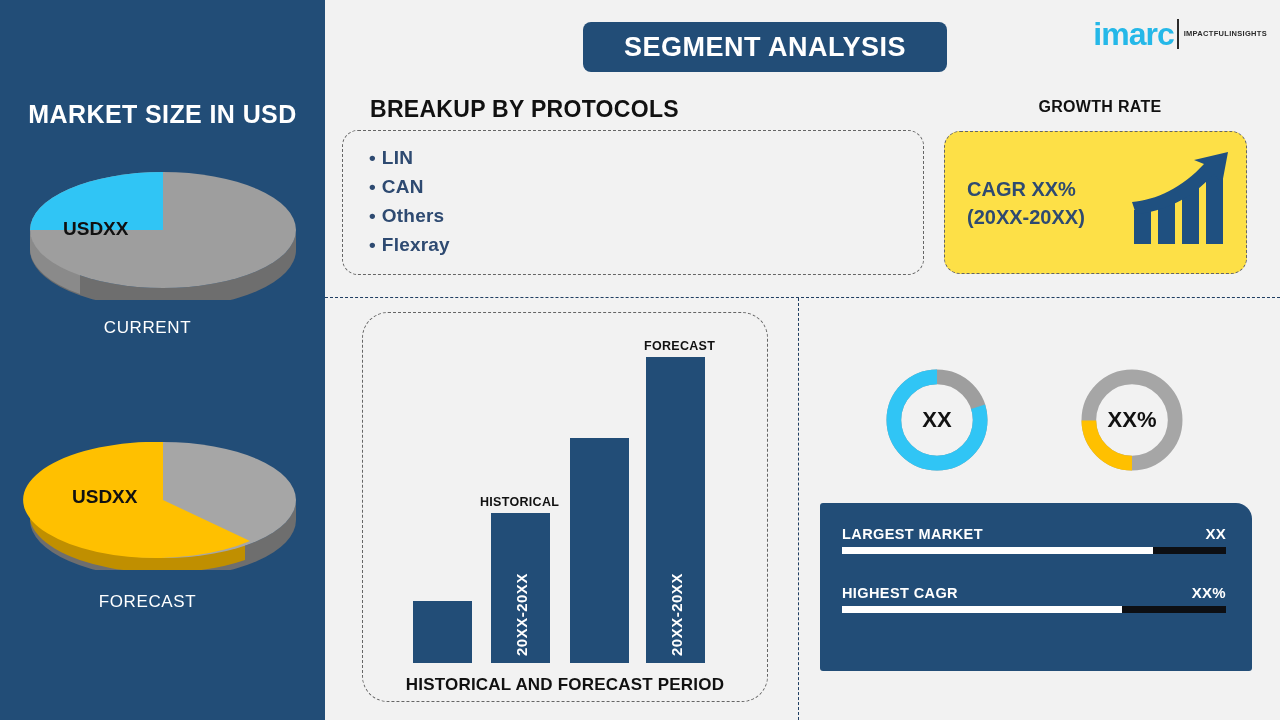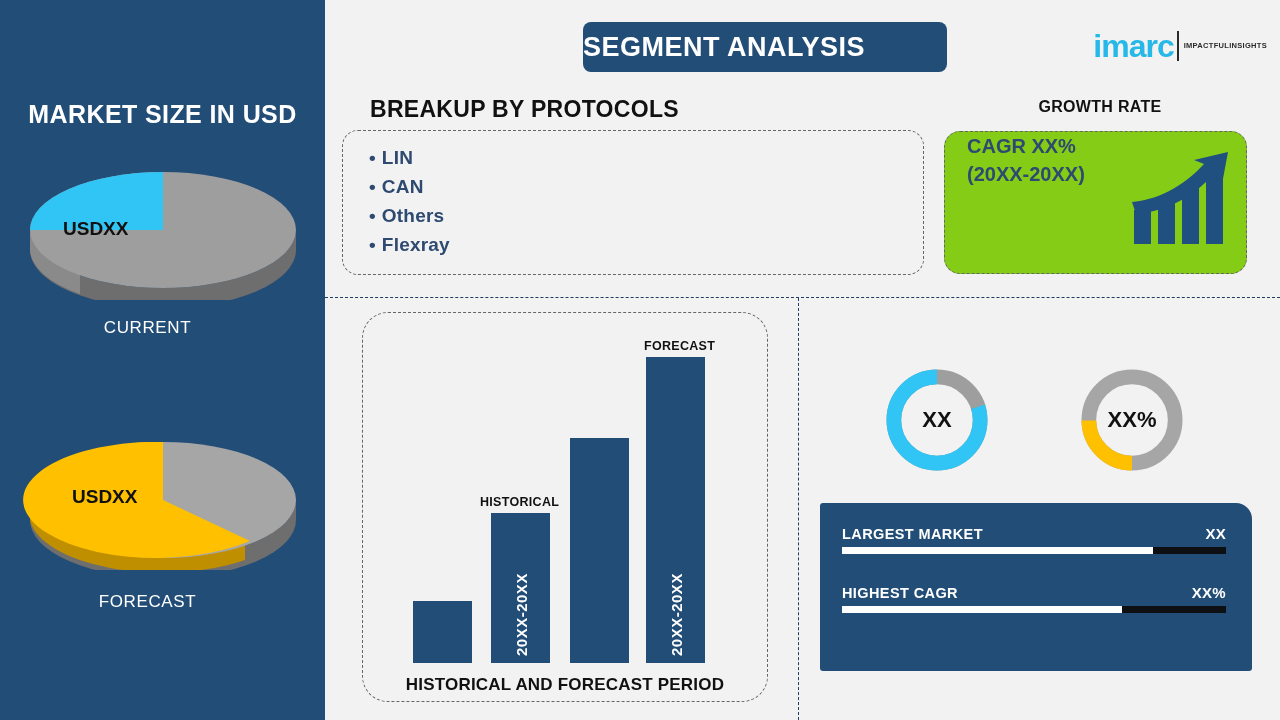--- a/index.html
+++ b/index.html
@@ -33,28 +33,28 @@
   }
 
   
   #header{
     position:absolute; left:325px; top:0; width:955px; height:90px;
     background:#f2f2f2;
   }
   #title-badge{
     position:absolute; left:258px; top:22px; width:364px; height:50px;
     background:#224d77; border-radius:8px;
-    display:flex; align-items:center; 
+    display:flex; align-items:center; justify-content:center;
   }
   #title-badge span{
     color:#ffffff; font-size:27px; font-weight:bold; letter-spacing:.5px;
   }
   
   #logo{ position:absolute; right:13px; top:12px; height:44px;
-         display:flex; align-items:center;margin-top:12px; }
+         display:flex; align-items:center; }
   #logo-mark{ font-size:32px; font-weight:bold; color:#25b8e8;
               letter-spacing:-1px; line-height:1; position:relative; }
   #logo-bar{ width:2px; height:30px; background:#2b2b2b; margin:0 5px 0 3px; }
   #logo-tag{ display:flex; flex-direction:row; justify-content:center; }
   #logo-tag span{ font-size:7.5px; font-weight:bold; color:#2b2b2b;
                   letter-spacing:.3px; line-height:1.35; }
 
   
   #hdiv{
     position:absolute; left:325px; top:297px; width:955px; height:0;
@@ -81,22 +81,22 @@
   }
   .proto-bullet{ margin-right:6px; }
 
   
   #growth-head{
     position:absolute; left:940px; top:98px; width:320px; text-align:center;
     font-size:16px; font-weight:bold; color:#111111; letter-spacing:.3px;
   }
   #growth-box{
     position:absolute; left:944px; top:131px; width:303px; height:143px;
-    border:1.5px dashed #666; border-radius:16px; background:#84cc16;
-    display:flex; 
+    border:1.5px dashed #666; border-radius:16px; background:#fde047;
+    display:flex; align-items:center;
   }
   #growth-text{
     margin-left:22px; color:#2e4a71; font-size:20px; font-weight:bold;
     line-height:28px; white-space:nowrap;
   }
   #growth-icon{ position:absolute; right:14px; top:18px; }
 
   
   #barpanel{
     position:absolute; left:362px; top:312px; width:406px; height:390px;

